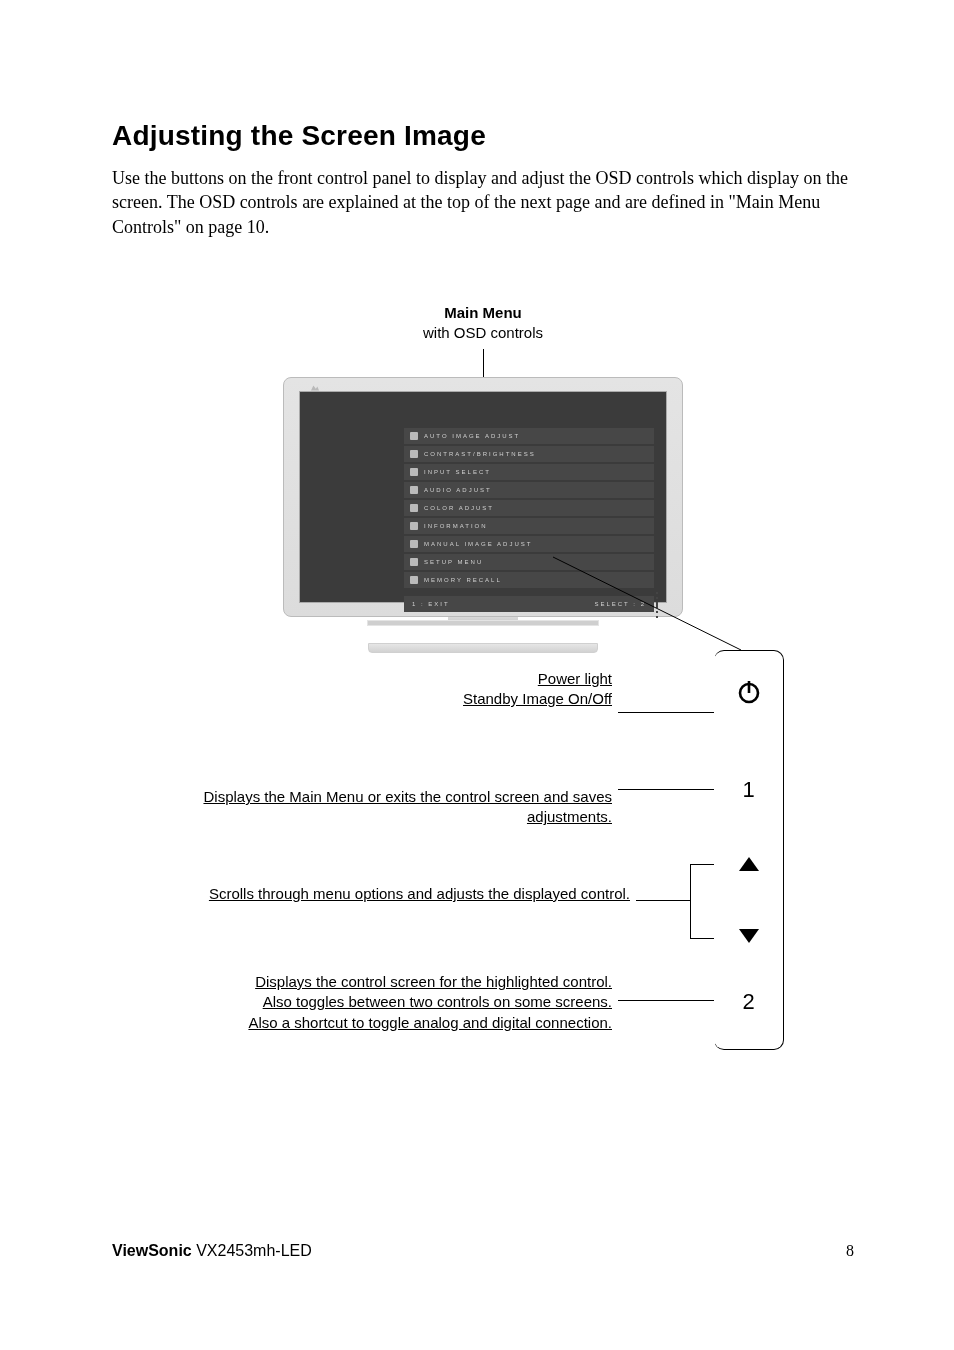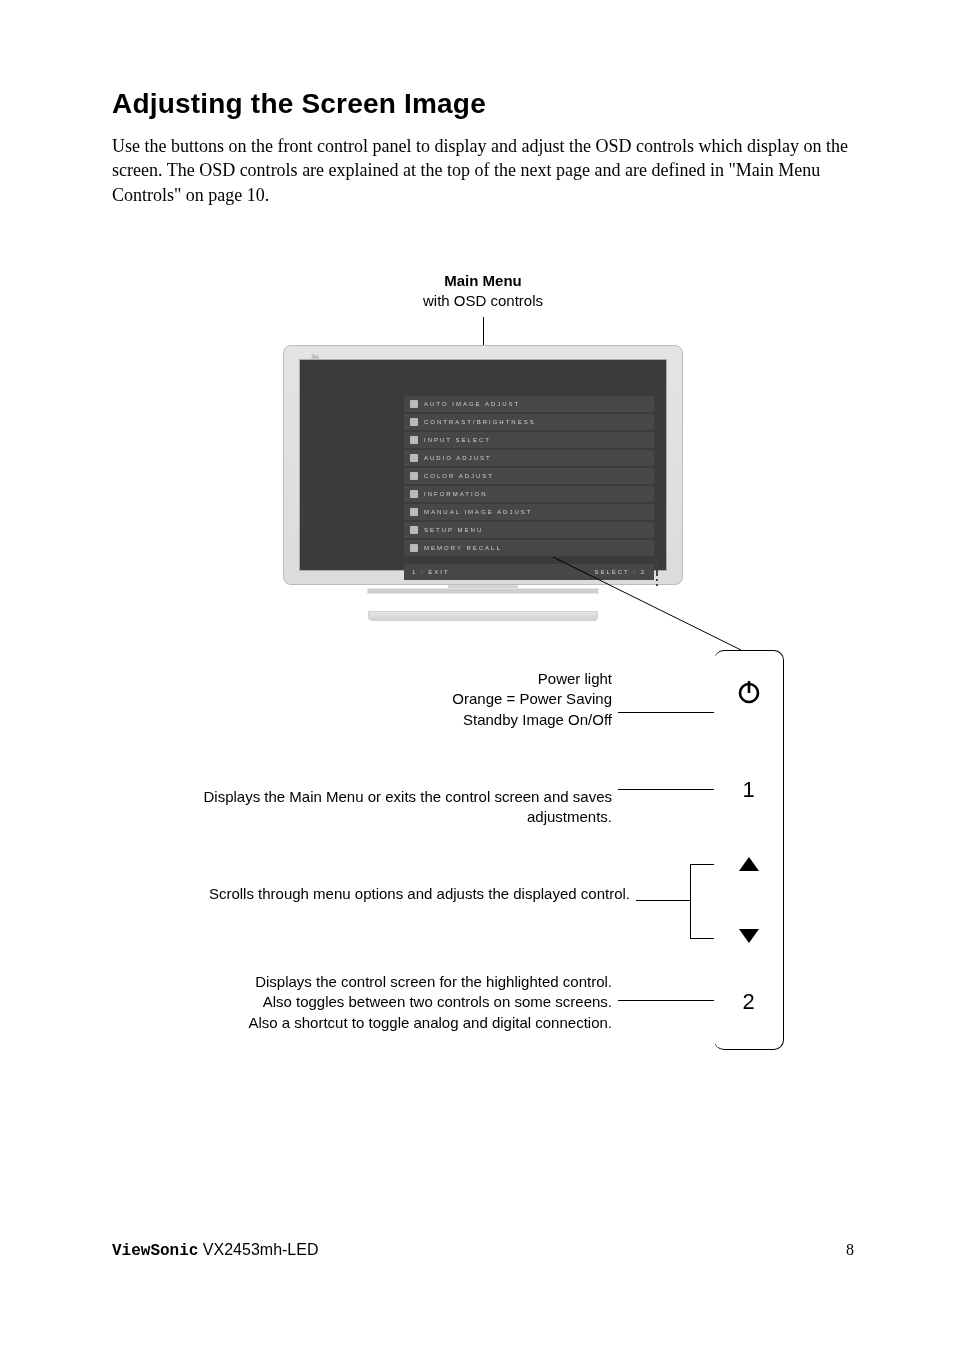--- a/index.html
+++ b/index.html
@@ -1,17 +1,17 @@
 <!DOCTYPE html>
 <html><head>
 <meta charset="utf-8">
 <style>
   * { box-sizing: border-box; margin: 0; padding: 0; }
   body { font-family: Arial, Helvetica, sans-serif; background: #fff; color: #000; width: 954px; height: 1350px; position: relative; }
-  .page { padding: 88px 100px 0 112px; position: relative; height: 100%; }
+  .page { padding: 120px 100px 0 112px; position: relative; height: 100%; }
   h1 { font-size: 28px; font-weight: bold; margin-bottom: 14px; letter-spacing: 0.2px; }
   .intro { font-family: "Times New Roman", Times, serif; font-size: 18px; line-height: 1.35; max-width: 740px; }
   .figure-block { margin-top: 64px; position: relative; }
   .caption { text-align: center; font-size: 15px; line-height: 1.35; margin-top: 48px; }
   .caption .bold { font-weight: bold; display: block; }
   .connector-top { width: 1px; height: 28px; background: #000; margin: 6px auto 0 auto; }
 
   
   .monitor-stage { position: relative; width: 400px; height: 240px; margin: 0 auto; }
   .bezel-outer { position: absolute; left: 0; top: 0; width: 400px; height: 240px; border: 1px solid #bbb; border-radius: 8px; background: linear-gradient(#e4e4e4, #dcdcdc); }
@@ -33,35 +33,35 @@
   
   .btn-strip { position: absolute; left: 714px; top: 650px; width: 70px; height: 400px; border: 1px solid #000; border-radius: 10px; border-left: none; background: #fff; }
   .btn-strip::before { content:""; position:absolute; left:0; top:0; bottom:0; width:1px; background:#fff; }
   .btn-row { position: absolute; width: 100%; text-align: center; }
   .btn-glyph { font-size: 22px; font-family: Arial, sans-serif; line-height: 1; }
   .tri { display: inline-block; width: 0; height: 0; border-left: 10px solid transparent; border-right: 10px solid transparent; }
   .tri.up { border-bottom: 14px solid #000; }
   .tri.down { border-top: 14px solid #000; }
 
   
-  .anno { position: absolute; text-align: right; font-size: 15px; line-height: 1.35; }
+  .anno { position: absolute; text-align: right; font-size: 15px; line-height: 1.35; text-decoration: underline; }
   .anno-power { left: 112px; top: 669px; width: 500px; }
   .anno-1 { left: 112px; top: 776px; width: 500px; margin-top: 11px; }
   .anno-arrows { left: 112px; top: 884px; width: 518px; }
   .anno-2 { left: 112px; top: 972px; width: 500px; }
 
   
   .line { position: absolute; background: #000; }
   .lh { height: 1px; }
   .lv { width: 1px; }
 
   
   .footer { position: absolute; left: 112px; right: 100px; bottom: 90px; display: flex; justify-content: space-between; font-size: 16px; }
   .footer .brand { font-family: Arial, sans-serif; }
-  .footer .brand b { font-weight: bold; font-family: Liberation Mono, monospace; }
+  .footer .brand b { font-weight: bold; }
   .footer .pageno { font-family: "Times New Roman", Times, serif; }
 
   .logo-top-tiny { position:absolute; left: 26px; top: 6px; width:10px; height:8px; }
 </style>
 </head>
 <body>
 
 <div class="page">
   <h1>Adjusting the Screen Image</h1>
   <p class="intro">Use the buttons on the front control panel to display and adjust the OSD controls which display on the screen. The OSD controls are explained at the top of the next page and are defined in "Main Menu Controls" on page 10.</p>
@@ -145,21 +145,20 @@
       </svg>
     </div>
     <div class="btn-row btn-glyph" style="top:128px">1</div>
     <div class="btn-row" style="top:206px"><span class="tri up"></span></div>
     <div class="btn-row" style="top:278px"><span class="tri down"></span></div>
     <div class="btn-row btn-glyph" style="top:340px">2</div>
   </div>
 
   <div class="anno anno-power">
     <div>Power light</div>
-    <div>Orange = Power Saving</div>
     <div>Standby Image On/Off</div>
   </div>
   <div class="anno anno-1">
     <div>Displays the Main Menu or exits the control screen and saves</div>
     <div>adjustments.</div>
   </div>
   <div class="anno anno-arrows">
     <div>Scrolls through menu options and adjusts the displayed control.</div>
   </div>
   <div class="anno anno-2">

